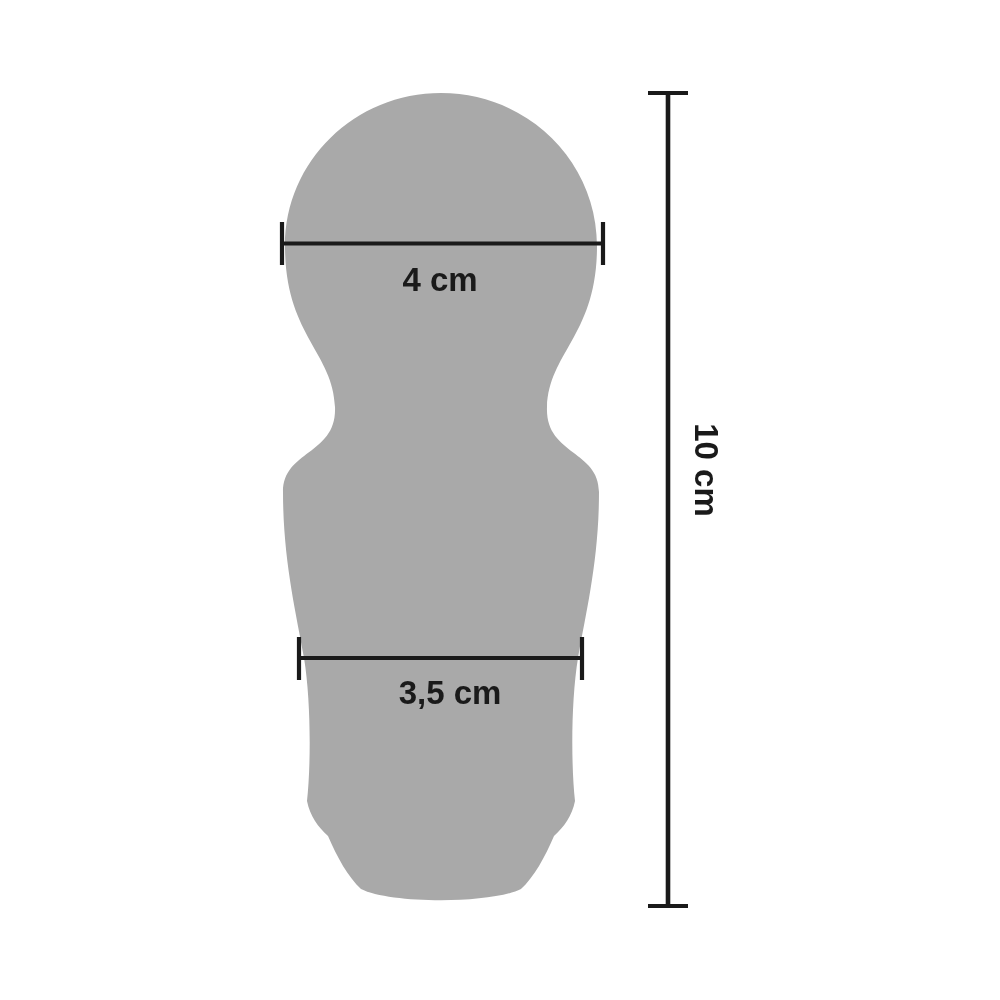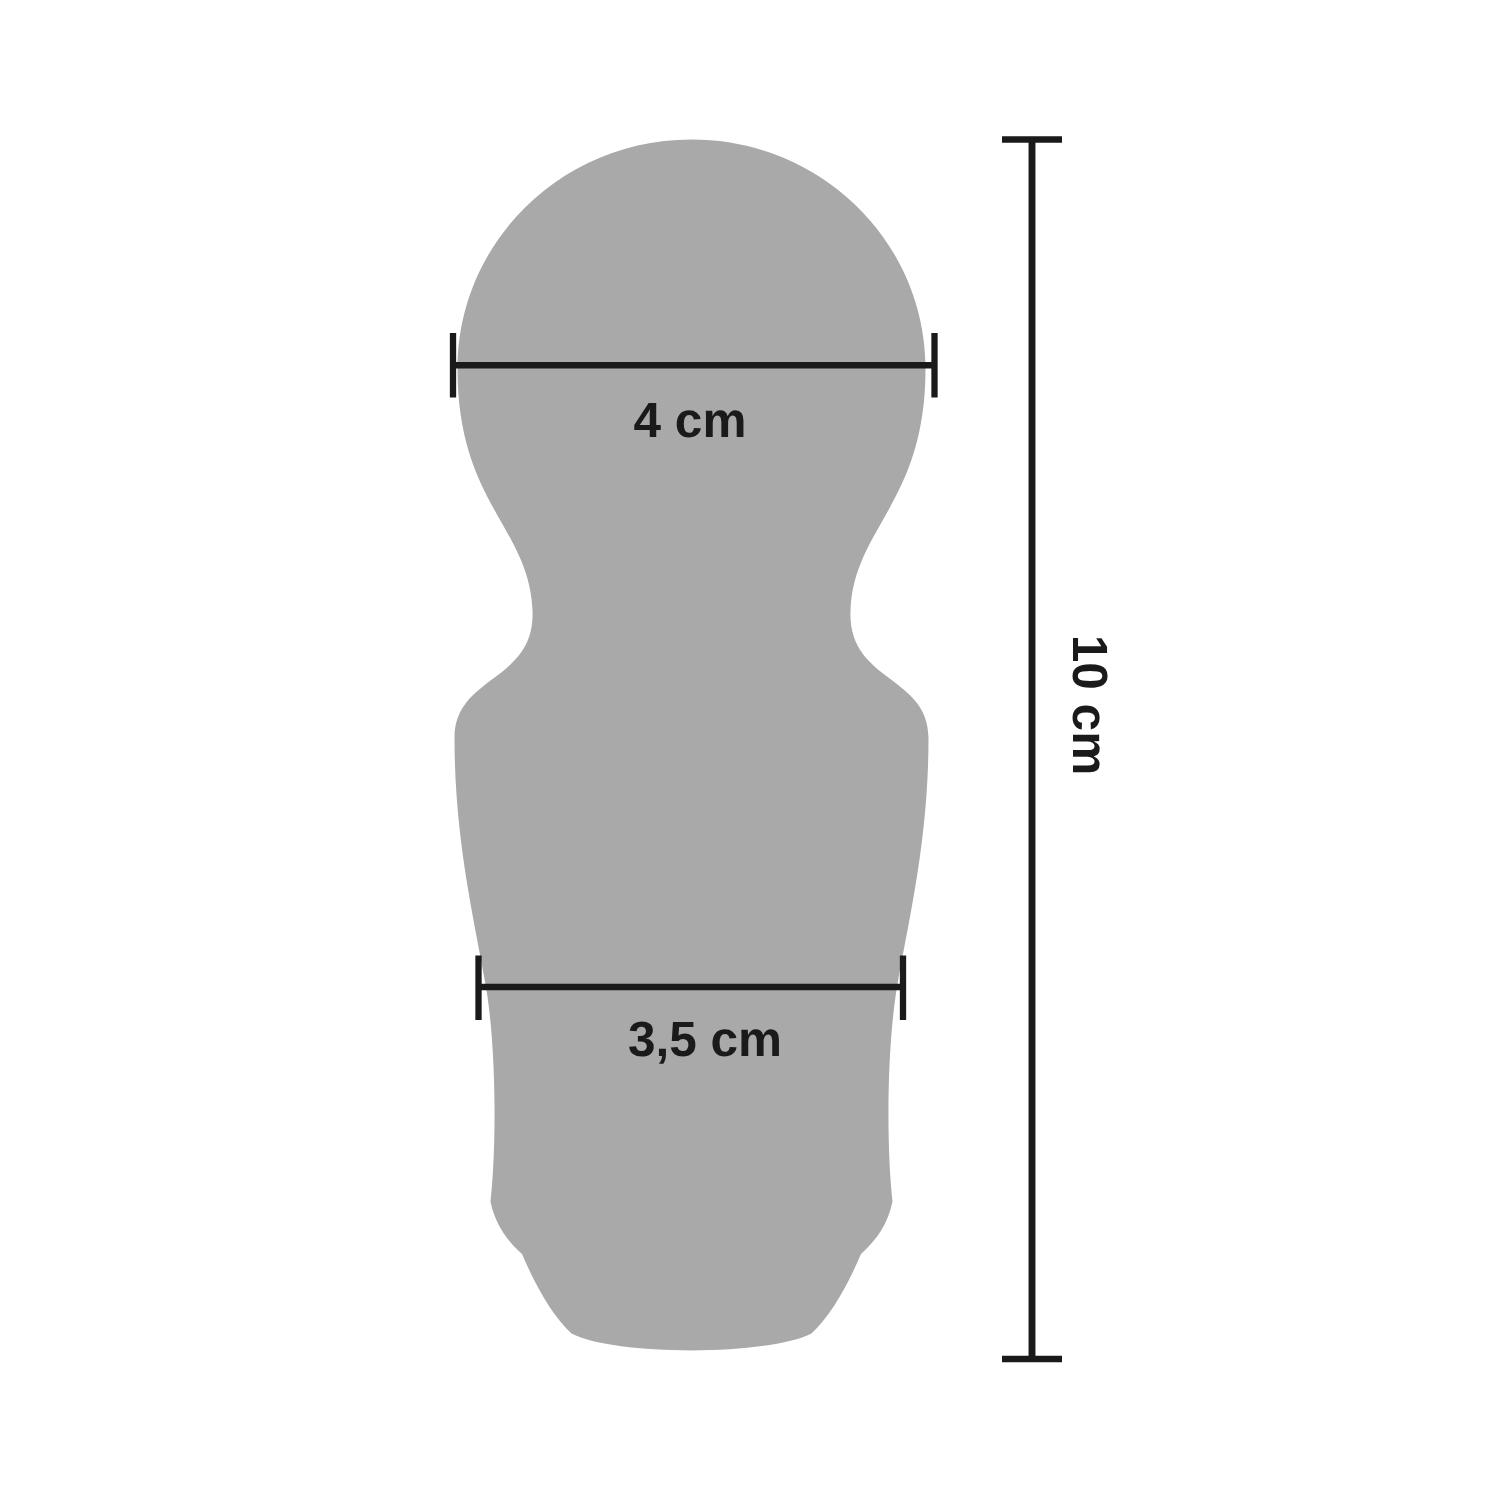--- a/index.html
+++ b/index.html
@@ -6,21 +6,20 @@
     margin: 0;
     padding: 0;
     background: #ffffff;
   }
   .stage {
     position: relative;
     width: 852px;
     height: 1000px;
     background: #ffffff;
     overflow: hidden;
-    margin-left: 20px;
   }
   svg.diagram {
     display: block;
     width: 1000px;
     height: 1000px;
   }
   .dim-line {
     stroke: #1a1a1a;
     stroke-width: 4.2;
   }

